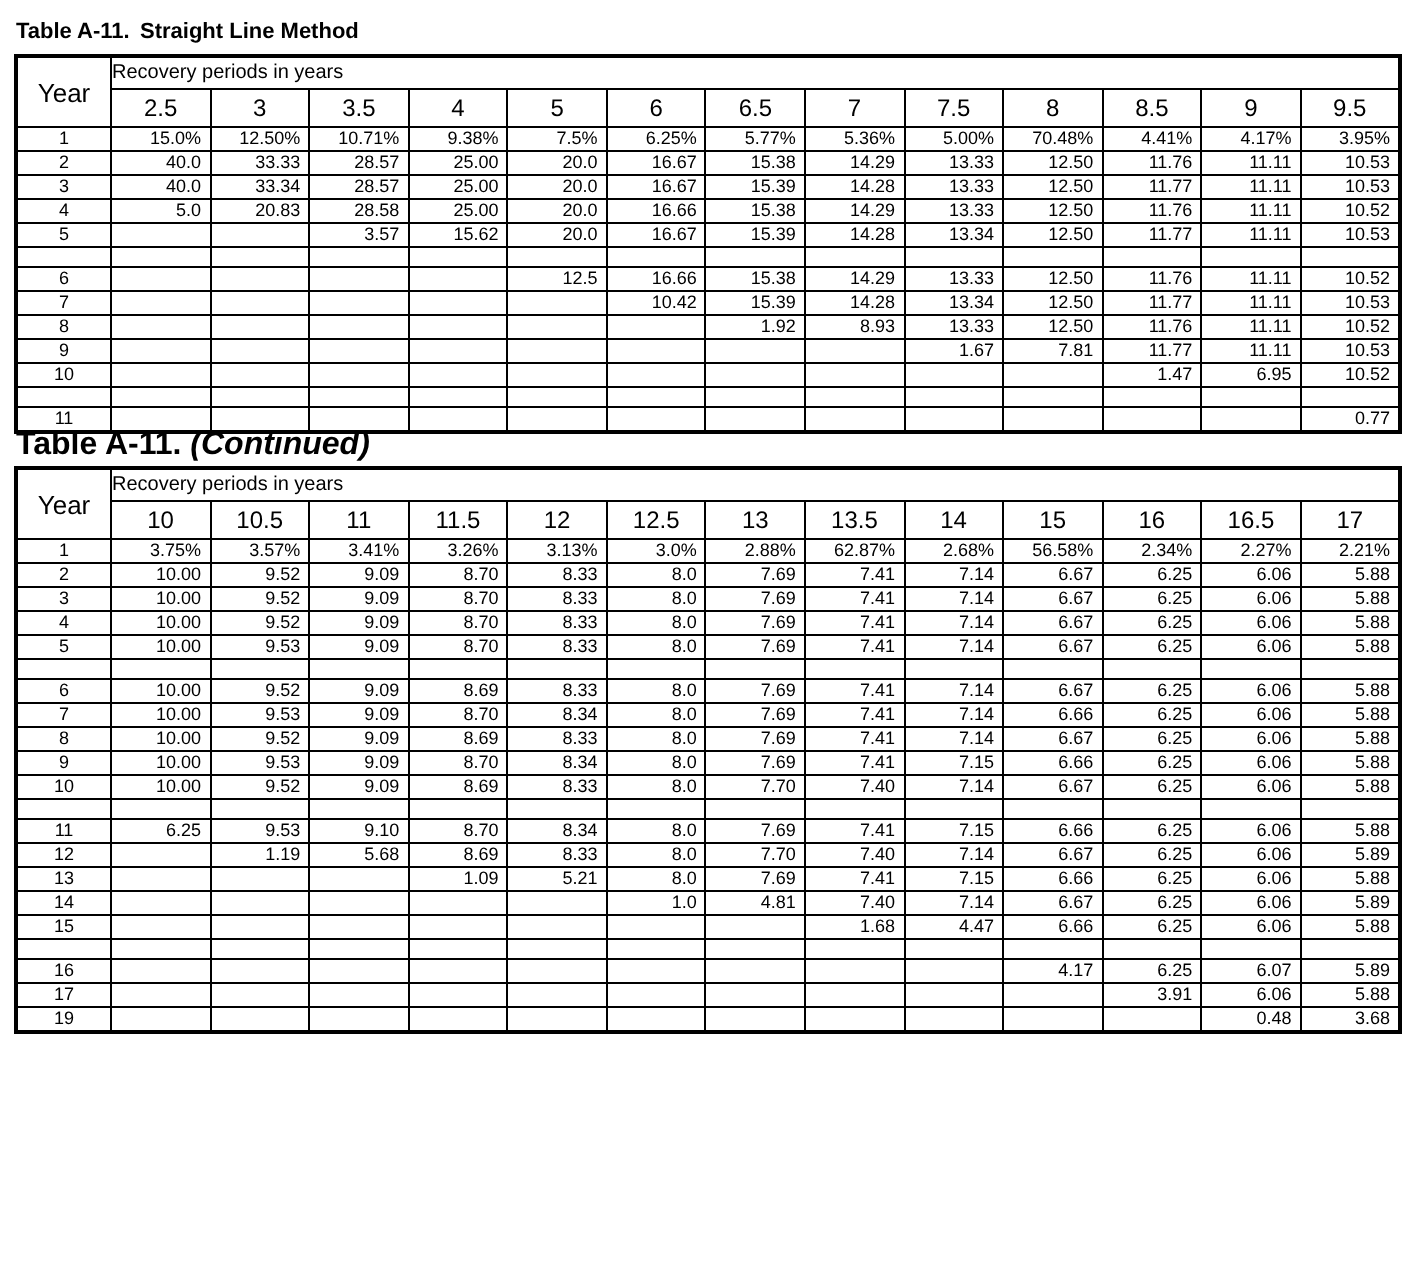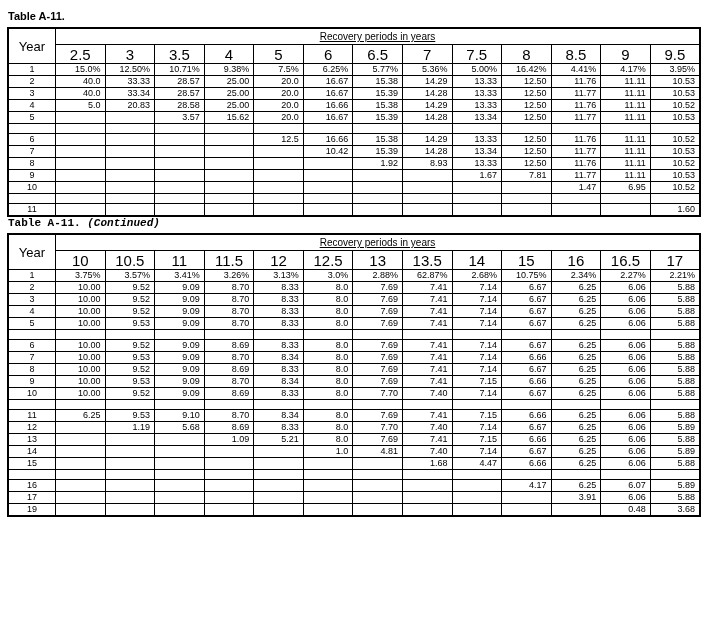--- a/index.html
+++ b/index.html
@@ -35,25 +35,24 @@
     width: 62px;
     flex: 0 0 62px;
   }
   .title-lines {
     flex: 1 1 auto;
   }
   .title-lines div {
     white-space: nowrap;
   }
   .title-cont {
-    font-size: 11px;
+    font-size: 16px;
     line-height: 12px;
     margin: 0 0 4px 2px;
     font-weight: bold;
-    font-family: Liberation Mono, monospace;
   }
   .title-cont .ital {
     font-style: italic;
     font-weight: bold;
   }
 
   
   table.irs {
     border-collapse: collapse;
     table-layout: fixed;
@@ -75,27 +74,26 @@
   th.year-head {
     width: 46px;
     font-size: 13px;
     font-weight: bold;
     text-align: center;
     vertical-align: middle;
   }
   th.span-head {
     font-size: 10px;
     font-weight: bold;
-    text-align: center;
+    text-align: left;
     height: 15px;
     border-bottom: 1px solid #000;
-    text-decoration: underline;
   }
   th.col-head {
-    font-size: 15px;
+    font-size: 12px;
     font-weight: bold;
     text-align: center;
     height: 18px;
   }
 
   td.yr {
     text-align: center;
     font-size: 9px;
     height: 11px;
     line-height: 11px;
@@ -129,20 +127,21 @@
   }
 </style>
 </head>
 <body>
 
 <div class="page">
 
   <div class="title-block">
     <div class="title-label">Table A-11.</div>
     <div class="title-lines">
+      <div>Straight Line Method</div>
     </div>
   </div>
 
   <table class="irs" id="tbl1">
     <thead>
       <tr>
         <th class="year-head" rowspan="2">Year</th>
         <th class="span-head" colspan="13">Recovery periods in years</th>
       </tr>
       <tr class="colhead-row">
@@ -185,21 +184,21 @@
           <td class="val">
             <span class="v">5.77%</span>
           </td>
           <td class="val">
             <span class="v">5.36%</span>
           </td>
           <td class="val">
             <span class="v">5.00%</span>
           </td>
           <td class="val">
-            <span class="v">16.42%</span>
+            <span class="v">70.48%</span>
           </td>
           <td class="val">
             <span class="v">4.41%</span>
           </td>
           <td class="val">
             <span class="v">4.17%</span>
           </td>
           <td class="val">
             <span class="v">3.95%</span>
           </td>
@@ -698,21 +697,21 @@
           <td class="val">
             <span class="v"></span>
           </td>
           <td class="val">
             <span class="v"></span>
           </td>
           <td class="val">
             <span class="v"></span>
           </td>
           <td class="val">
-            <span class="v">1.60</span>
+            <span class="v">0.77</span>
           </td>
         </tr>
       </tbody>
   </table>
 
   <div class="title-cont">
     <span>Table A-11.</span>
     <span class="ital">(Continued)</span>
   </div>
 
@@ -762,21 +761,21 @@
           <td class="val">
             <span class="v">2.88%</span>
           </td>
           <td class="val">
             <span class="v">62.87%</span>
           </td>
           <td class="val">
             <span class="v">2.68%</span>
           </td>
           <td class="val">
-            <span class="v">10.75%</span>
+            <span class="v">56.58%</span>
           </td>
           <td class="val">
             <span class="v">2.34%</span>
           </td>
           <td class="val">
             <span class="v">2.27%</span>
           </td>
           <td class="val">
             <span class="v">2.21%</span>
           </td>

